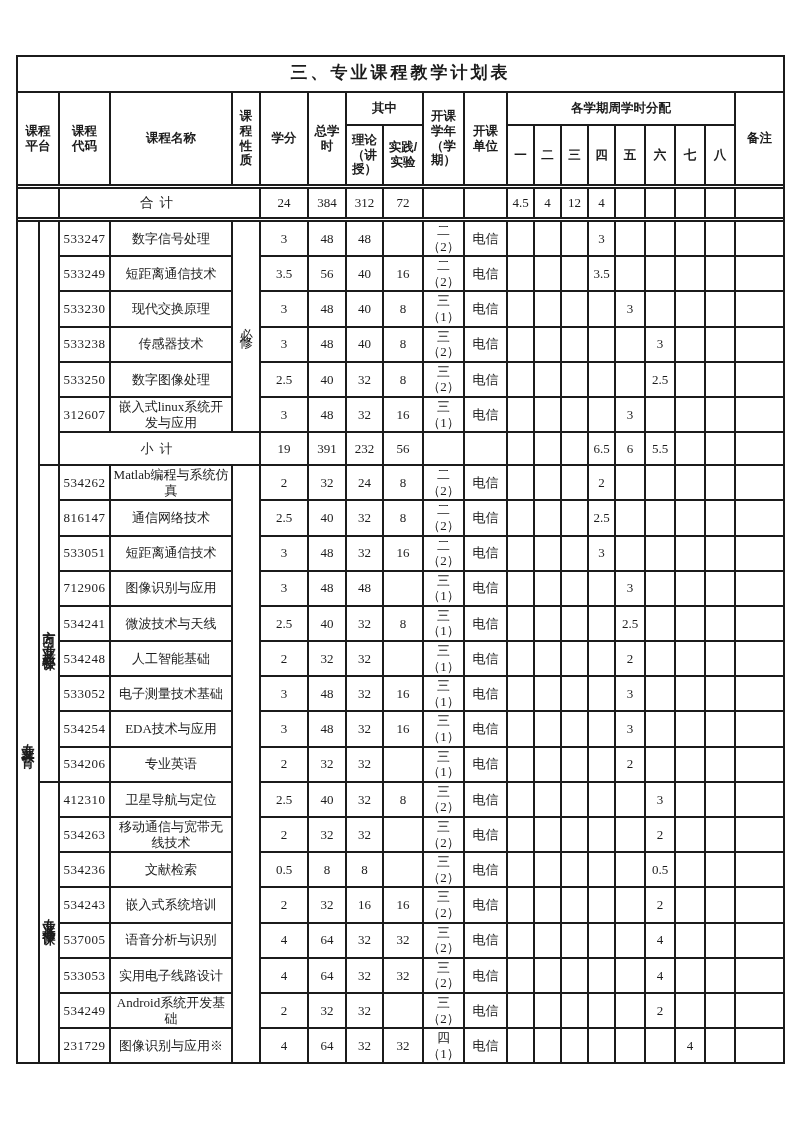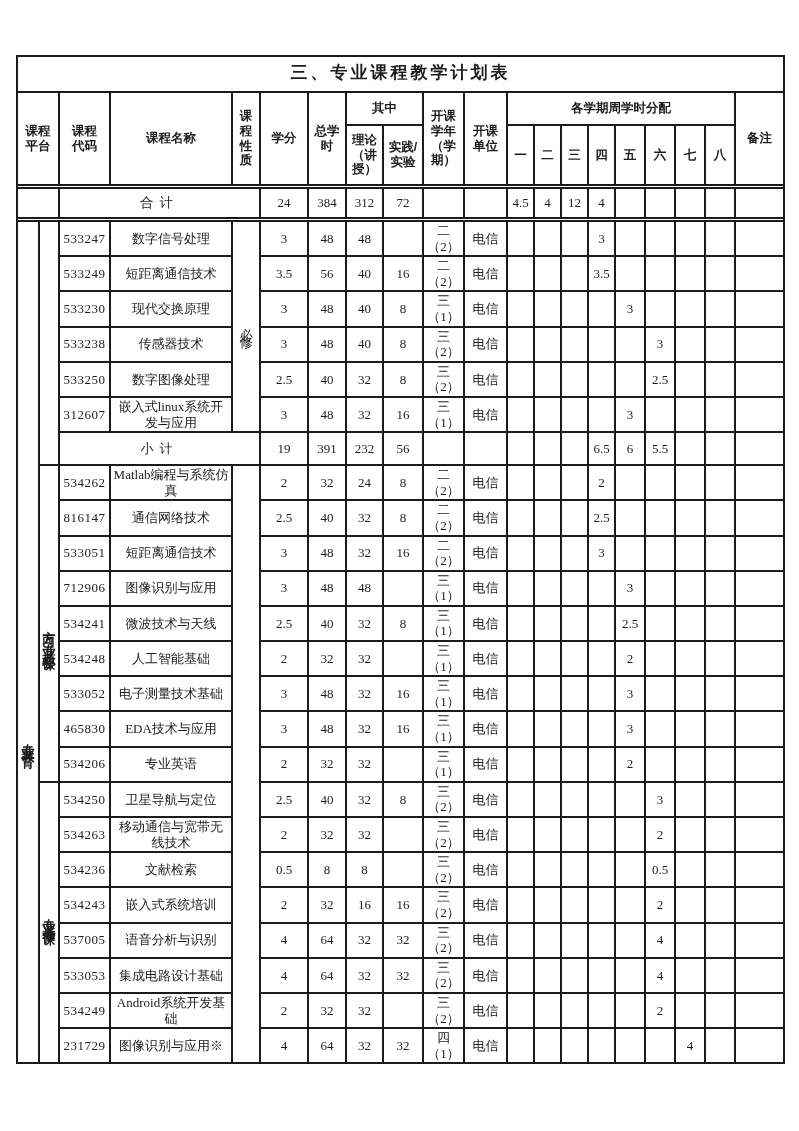--- a/index.html
+++ b/index.html
@@ -458,21 +458,21 @@
           <td class="sem"></td>
           <td class="sem"></td>
           <td class="sem"></td>
           <td class="sem">3</td>
           <td class="sem"></td>
           <td class="sem"></td>
           <td class="sem"></td>
           <td class="remark"></td>
         </tr>
         <tr class="body-row">
-          <td class="code">465830</td>
+          <td class="code">534254</td>
           <td class="name">EDA技术与应用</td>
           <td class="credit">3</td>
           <td class="hours">48</td>
           <td class="theory">32</td>
           <td class="practice">16</td>
           <td class="term">三
 （1）</td>
           <td class="unit">电信</td>
           <td class="sem"></td>
           <td class="sem"></td>
@@ -499,21 +499,21 @@
           <td class="sem"></td>
           <td class="sem"></td>
           <td class="sem">2</td>
           <td class="sem"></td>
           <td class="sem"></td>
           <td class="sem"></td>
           <td class="remark"></td>
         </tr>
         <tr class="body-row">
           <td class="vcol elec" rowspan="8"><span class="vtext">专业选修课</span></td>
-          <td class="code">534250</td>
+          <td class="code">412310</td>
           <td class="name">卫星导航与定位</td>
           <td class="credit">2.5</td>
           <td class="hours">40</td>
           <td class="theory">32</td>
           <td class="practice">8</td>
           <td class="term">三
 （2）</td>
           <td class="unit">电信</td>
           <td class="sem"></td>
           <td class="sem"></td>
@@ -600,21 +600,21 @@
           <td class="sem"></td>
           <td class="sem"></td>
           <td class="sem"></td>
           <td class="sem">4</td>
           <td class="sem"></td>
           <td class="sem"></td>
           <td class="remark"></td>
         </tr>
         <tr class="body-row">
           <td class="code">533053</td>
-          <td class="name">集成电路设计基础</td>
+          <td class="name">实用电子线路设计</td>
           <td class="credit">4</td>
           <td class="hours">64</td>
           <td class="theory">32</td>
           <td class="practice">32</td>
           <td class="term">三
 （2）</td>
           <td class="unit">电信</td>
           <td class="sem"></td>
           <td class="sem"></td>
           <td class="sem"></td>

